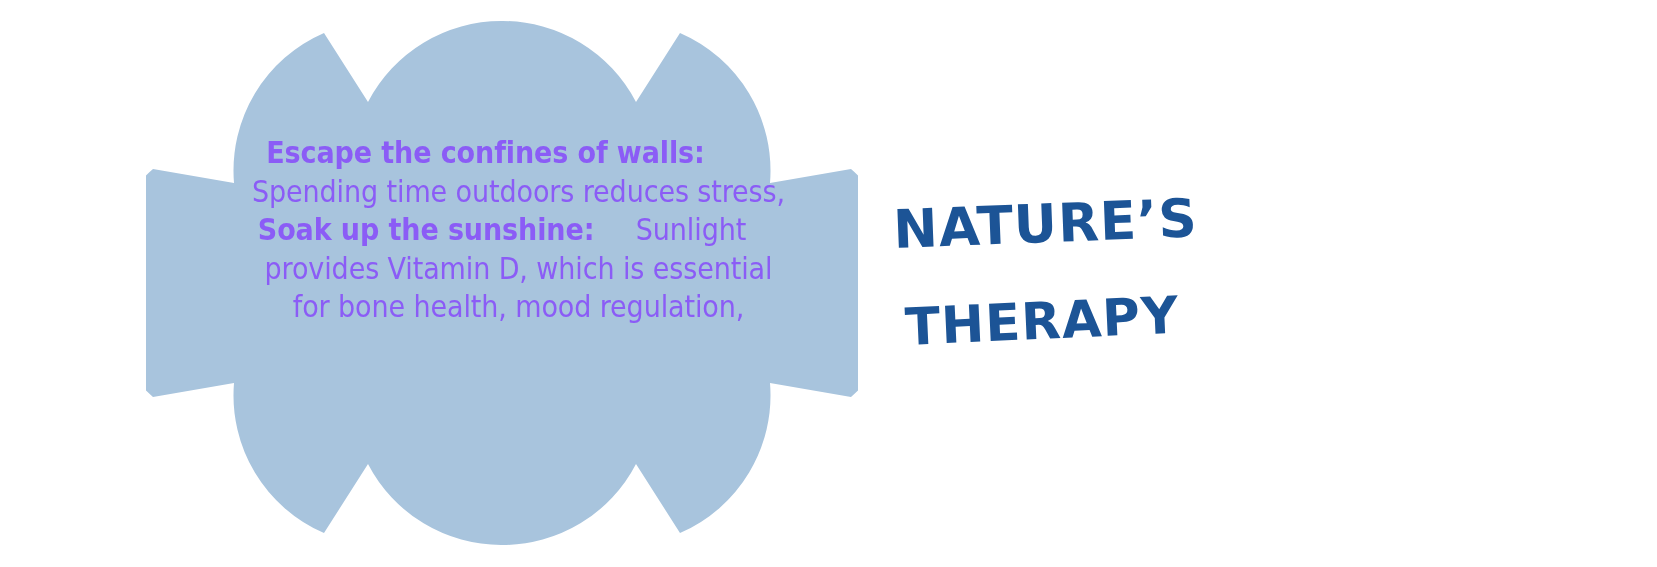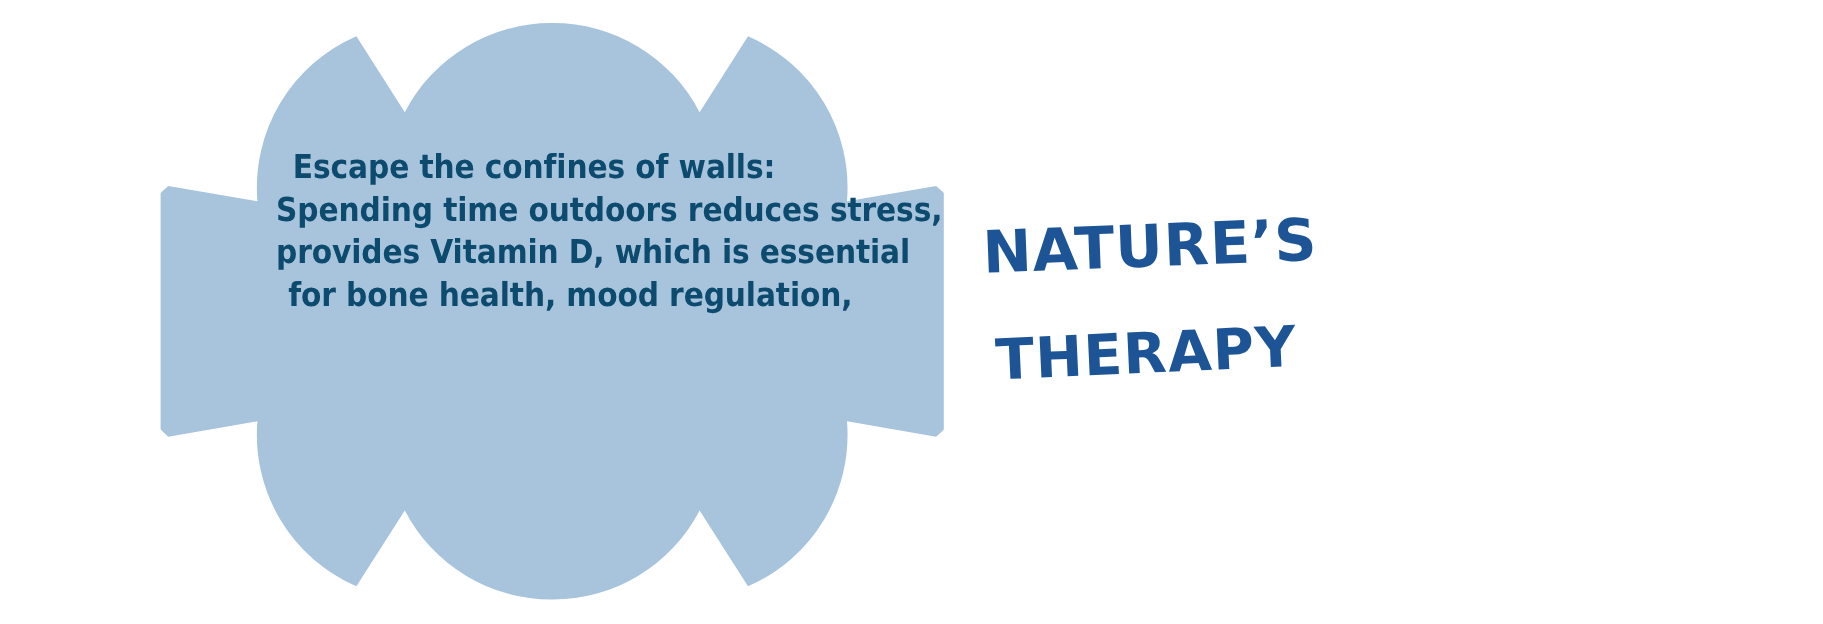--- a/index.html
+++ b/index.html
@@ -50,21 +50,21 @@
     -webkit-font-smoothing: antialiased;
   }
   #burst-text .ln {
     display: block;
     white-space: nowrap;
   }
   #burst-text .lead {
     font-weight: 700;
   }
   #burst-text .rest {
-    font-weight: 700;
+    font-weight: 400;
     margin-left: 33px;
   }
 
   
   #headline {
     position: absolute;
     left: 884px;
     top: 160px;
     width: 360px;
     height: 210px;
@@ -107,26 +107,29 @@
         A 150 150 0 0 1 88 369
         L 7 383
         A 150 150 0 0 1 7 155
         L 88 169
         A 150 150 0 0 1 178 19
         L 222 88
         A 150 150 0 0 1 356 7
         Z"></path>
     </svg>
 
-    <div id="burst-text" style="color: #0c4a6e;">
+    <div id="burst-text" style="color: #8b5cf6;">
       <span class="ln">
         <span class="lead">Escape the confines of walls:</span><span class="rest"></span>
       </span>
       <span class="ln">
         <span class="lead"></span><span class="rest">Spending time outdoors reduces stress,</span>
+      </span>
+      <span class="ln">
+        <span class="lead">Soak up the sunshine:</span><span class="rest"> Sunlight</span>
       </span>
       <span class="ln">
         <span class="lead"></span><span class="rest">provides Vitamin D, which is essential</span>
       </span>
       <span class="ln">
         <span class="lead"></span><span class="rest">for bone health, mood regulation,</span>
       </span>
     </div>
   </div>
 

